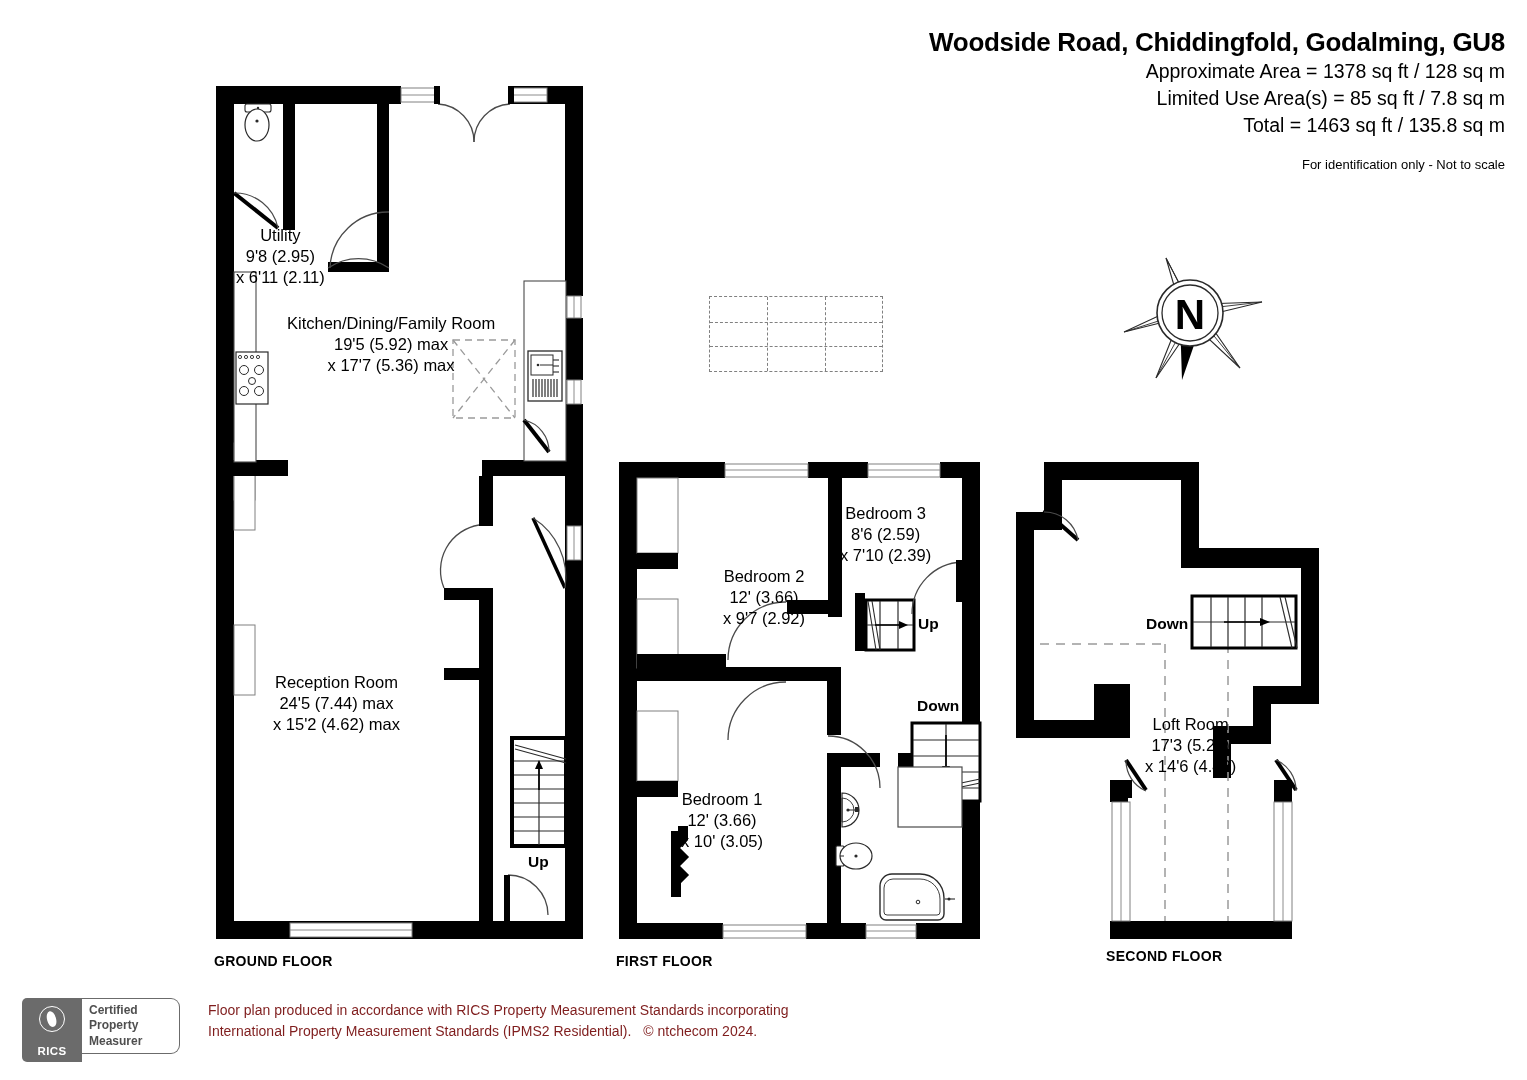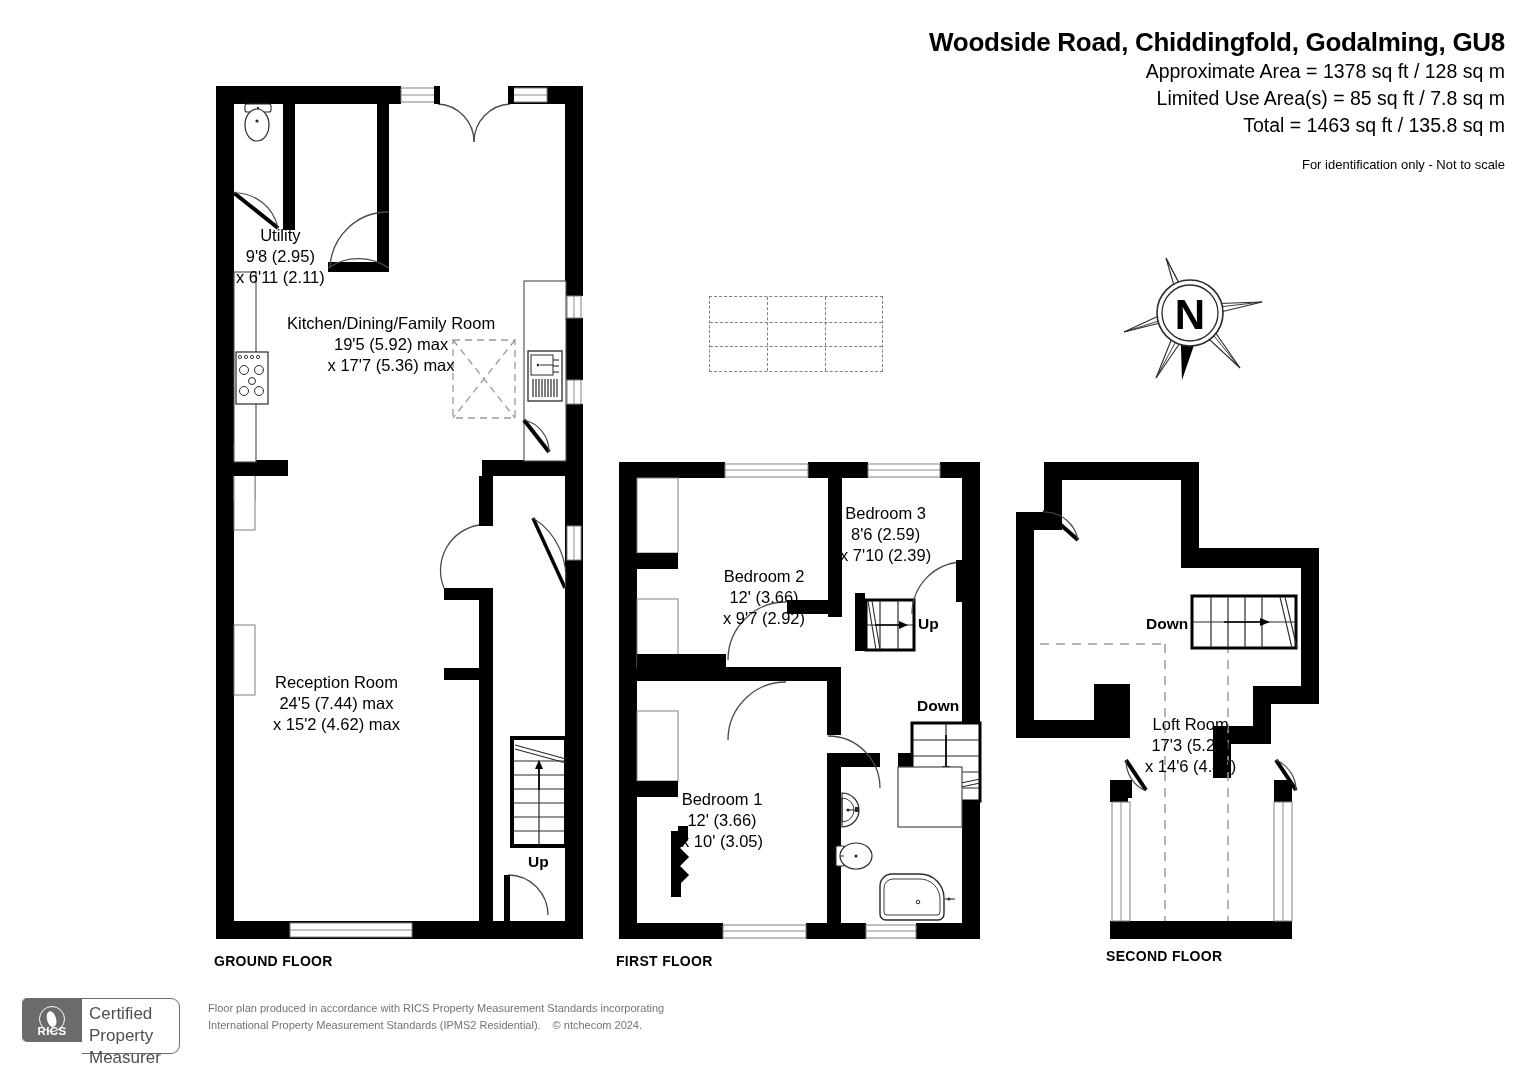--- a/index.html
+++ b/index.html
@@ -163,21 +163,21 @@
   #rics-badge {
     position: absolute;
     left: 0;
     top: 0;
     width: 158px;
     height: 56px;
   }
   #rics-mark {
     position: absolute;
     left: 0; top: 0;
-    width: 60px; height: 44px;
+    width: 60px; height: 64px;
     background: #6b6b6b;
     border-radius: 5px 0 0 5px;
     color: #ffffff;
   }
   #rics-mark .rics-seal {
     position: absolute;
     left: 50%;
     top: 8px;
     transform: translateX(-50%);
     width: 26px; height: 26px;
@@ -211,30 +211,30 @@
     height: 56px;
     border: 1.6px solid #6b6b6b;
     border-left: none;
     border-radius: 0 9px 9px 0;
     box-sizing: border-box;
     color: #4f4f4f;
     padding: 4px 0 0 7px;
   }
   #rics-cert span {
     display: block;
-    font-size: 17px;
-    font-weight: normal;
+    font-size: 12px;
+    font-weight: bold;
     line-height: 1.28;
   }
   #footer-text {
     position: absolute;
     left: 186px;
     top: 2px;
-    color: #737373;
-    font-size: 11px;
+    color: #7f1d1d;
+    font-size: 14px;
     line-height: 1.52;
   }
   #footer-text .ft-line { display: block; white-space: nowrap; }
   .ft-gap { display: inline-block; width: 12px; }
 </style>
 </head>
 <body>
 
 <div id="header">
   <div id="title">Woodside Road, Chiddingfold, Godalming, GU8</div>

